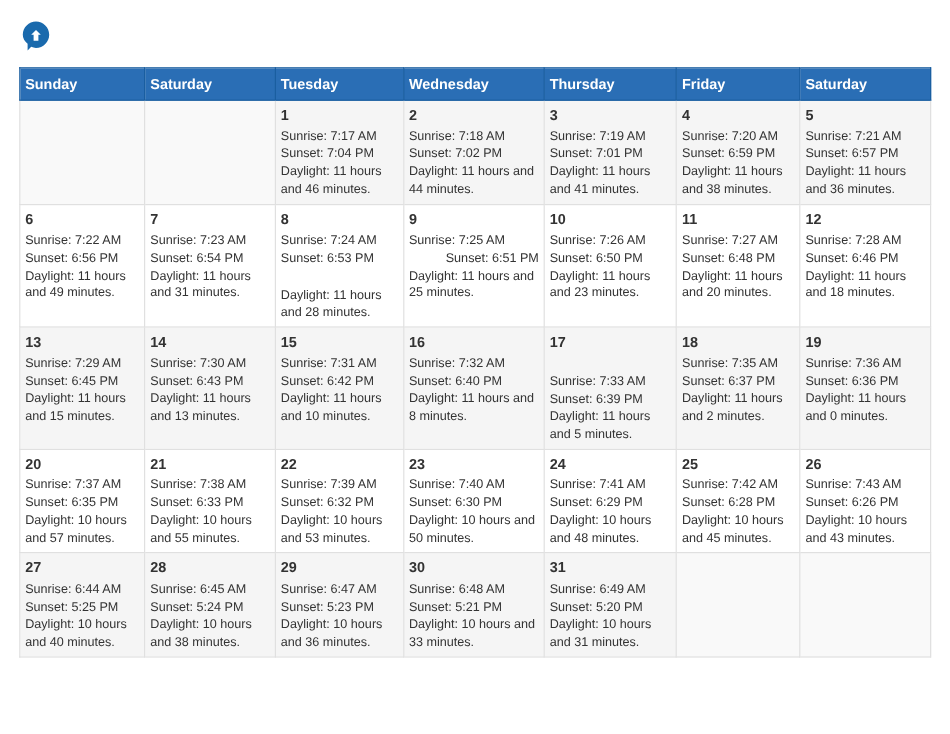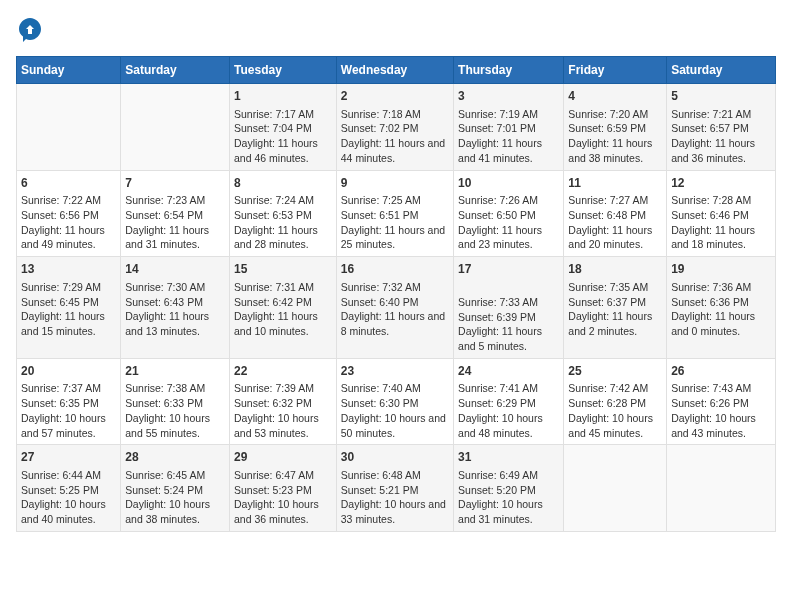--- a/index.html
+++ b/index.html
@@ -167,26 +167,26 @@
         <td>
           <span class="day-num">7</span>
           <span style="display: block;">Sunrise: 7:23 AM</span>
           <span style="display: block;">Sunset: 6:54 PM</span>
           <span style="display: block;">Daylight: 11 hours and 31 minutes.</span>
         </td>
         <td>
           <span class="day-num">8</span>
           <span style="display: block;">Sunrise: 7:24 AM</span>
           <span style="display: block;">Sunset: 6:53 PM</span>
-          <span style="display: block;">Daylight: 11 hours and 28 minutes.</span>
+          <span style="display: block; margin-top: 16px;">Daylight: 11 hours and 28 minutes.</span>
         </td>
         <td>
           <span class="day-num">9</span>
           <span style="display: block;">Sunrise: 7:25 AM</span>
-          <span style="display: block;">Sunset: 6:51 PM</span>
+          <span style="display: block; text-align: right;">Sunset: 6:51 PM</span>
           <span style="display: block;">Daylight: 11 hours and 25 minutes.</span>
         </td>
         <td>
           <span class="day-num">10</span>
           <span style="display: block;">Sunrise: 7:26 AM</span>
           <span style="display: block;">Sunset: 6:50 PM</span>
           <span style="display: block;">Daylight: 11 hours and 23 minutes.</span>
         </td>
         <td>
           <span class="day-num">11</span>

